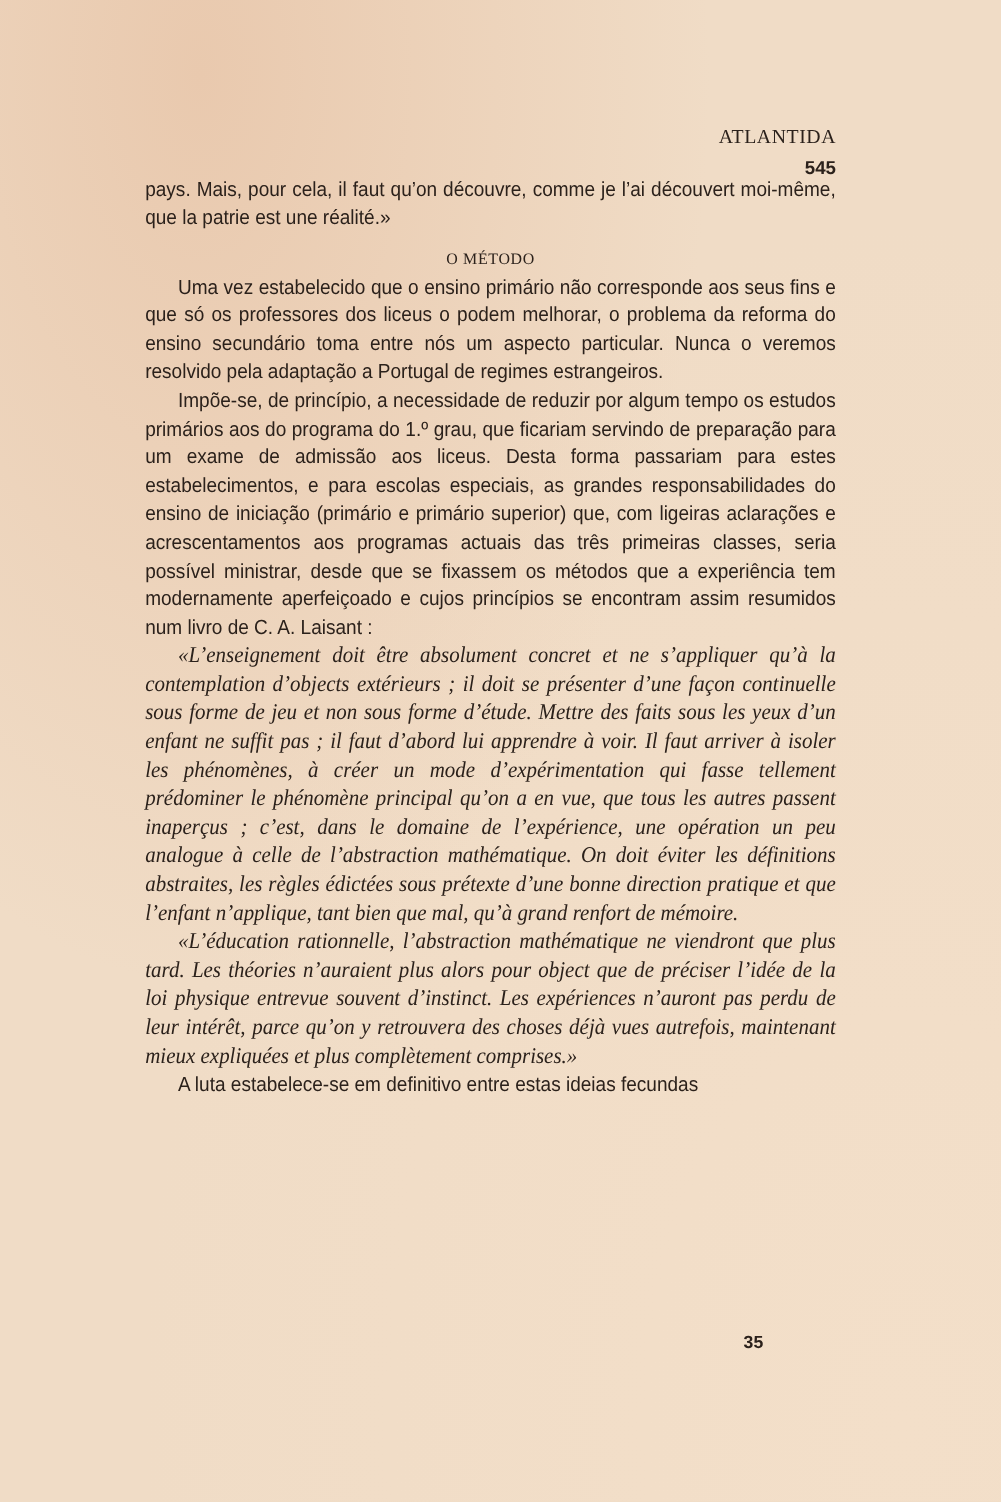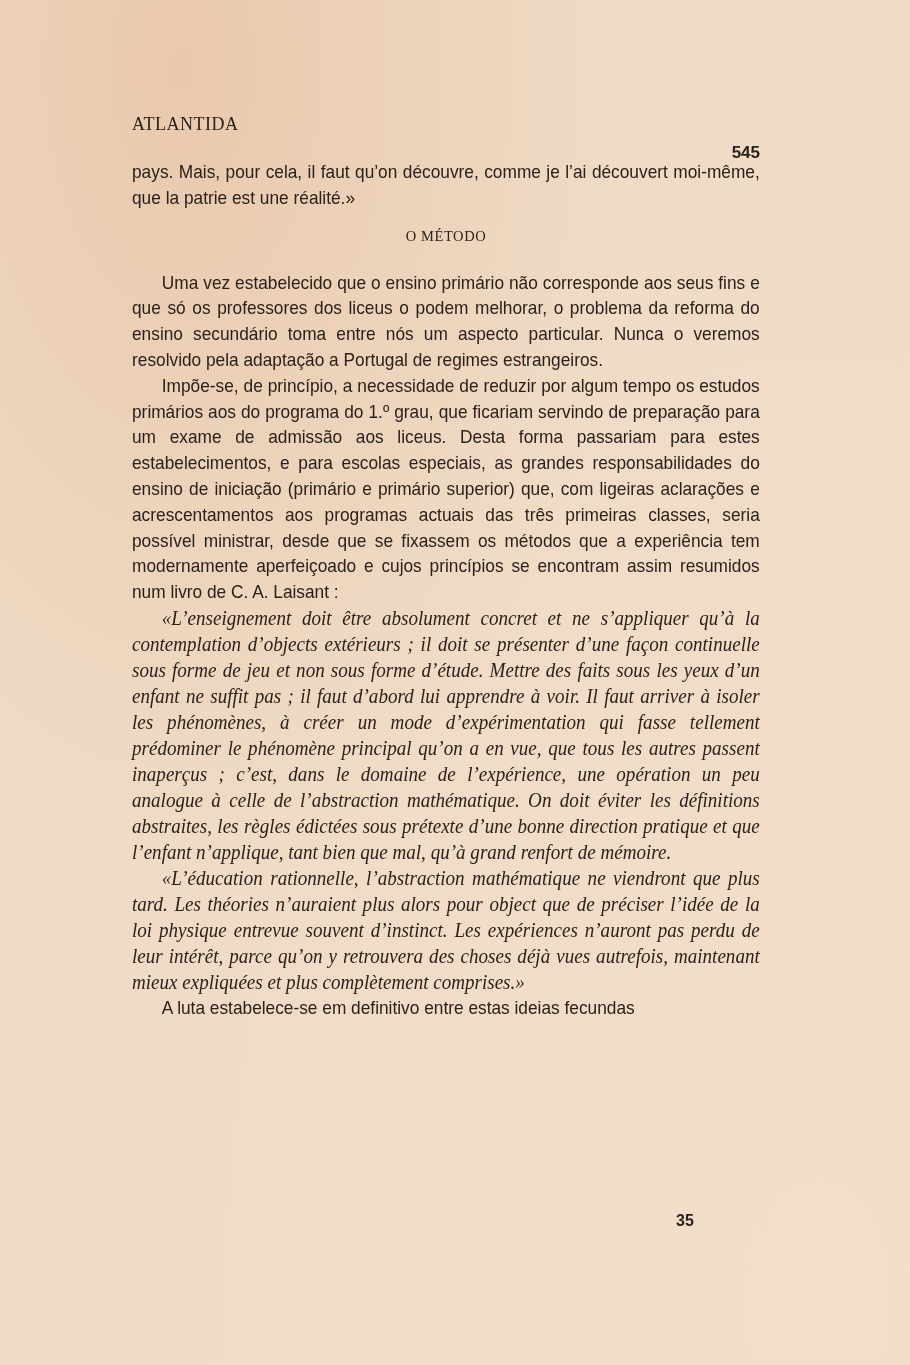--- a/index.html
+++ b/index.html
@@ -6,34 +6,34 @@
   body {
     width: 910px; height: 1365px; overflow: hidden;
     background: #f0dcc6;
     background-image: radial-gradient(ellipse at 20% 5%, #e9c9ae 0%, rgba(233,201,174,0) 45%),
                       radial-gradient(ellipse at 90% 95%, #f3dfc9 0%, rgba(243,223,201,0) 60%);
     color: #2b211b;
     position: relative;
   }
   .page { position: absolute; left: 132px; top: 110px; width: 628px; }
   .running-head { position: relative; height: 30px; font-family: "Liberation Serif", serif; }
-  .running-title { position: absolute; left: 0; right: 0; top: 4px; text-align: left; font-size: 18px; letter-spacing: 0.5px; }
+  .running-title { position: absolute; left: 0; right: 0; top: 4px; text-align: right; font-size: 18px; letter-spacing: 0.5px; }
   .page-number { position: absolute; right: 0; top: 5px; font-size: 17px; font-weight: bold; font-family: "Liberation Sans Narrow", "Liberation Sans", sans-serif; margin-top: 28px; }
   .body-text {
     font-family: "Liberation Sans", sans-serif;
     font-size: 18.6px; line-height: 25.8px;
     text-align: justify; margin: 0;
     transform: scaleX(0.93); transform-origin: left top; width: 675px;
   }
   .para { margin: 0; }
   .indent { text-indent: 32px; }
   .first-para { margin-top: 19px; }
   .section-heading {
     font-family: "Liberation Serif", serif; font-size: 14.5px; letter-spacing: 0.6px;
-    text-align: center; margin: 17px 0 25px 0; width: 628px;
+    text-align: center; margin: 17px 0 3px 0; width: 628px;
   }
   .quote {
     font-family: "Liberation Serif", serif; font-style: italic;
     font-size: 20.5px; line-height: 26px; text-align: justify; margin: 0;
     transform: scaleX(0.93); transform-origin: left top; width: 675px;
   }
   .signature { position: absolute; left: 676px; top: 1212px; font-family: "Liberation Sans", sans-serif; font-size: 16px; font-weight: bold; }
 </style>
 </head>
 <body>

